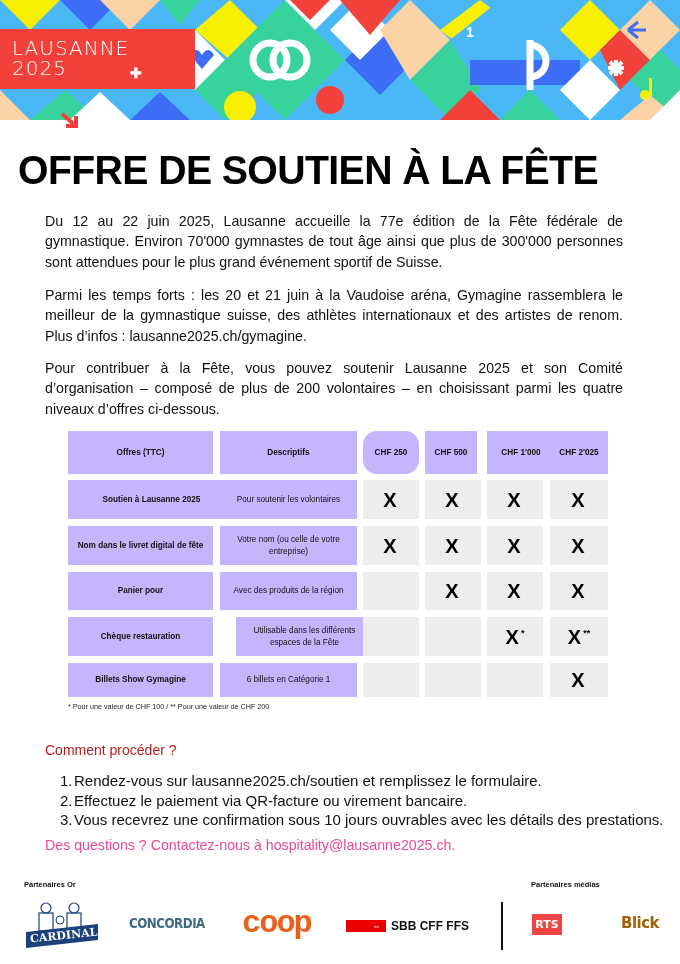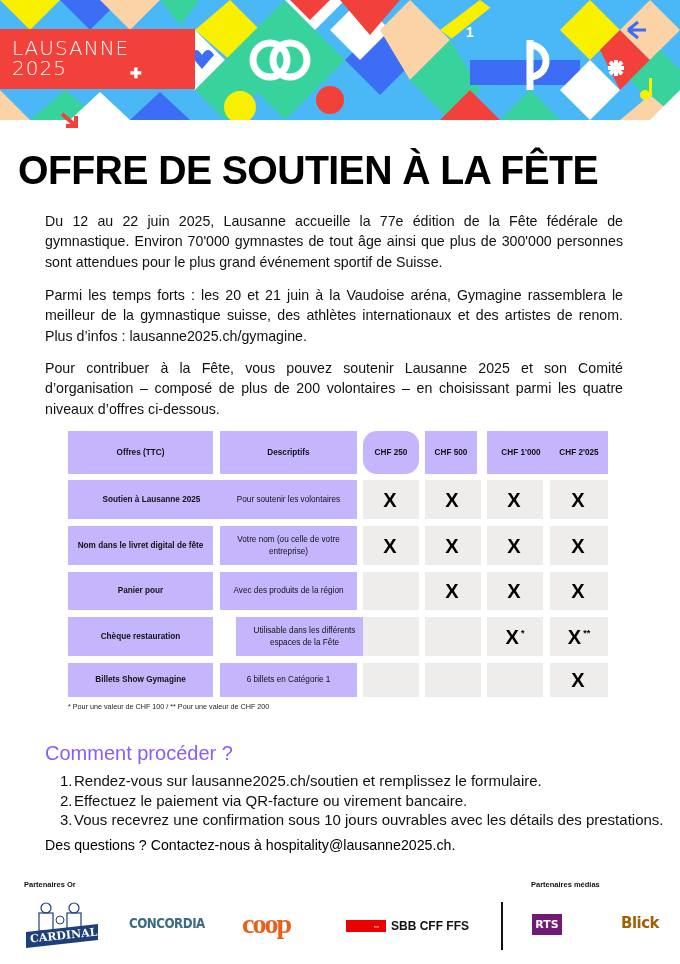--- a/index.html
+++ b/index.html
@@ -28,24 +28,24 @@
   .tbl { position: absolute; left: 68px; top: 431px; }
   .cell { position: absolute; display: flex; align-items: center; justify-content: center; text-align: center; font-size: 8.2px; line-height: 12px; padding: 0 6px; }
   .blue { background: #c4b5fd; color: #111; }
   .grey { background: #efecec; }
   .bold { font-weight: 700; }
   .x { font-size: 20px; font-weight: 700; color: #000; font-family: "Liberation Sans", sans-serif; }
   .x sup { font-size: 9px; position: relative; top: -4px; margin-left: 2px; }
   .footnote { position: absolute; left: 68px; top: 702px; font-size: 7.2px; color: #222; }
 
   
-  .howto-title { position: absolute; left: 45px; top: 742px; font-size: 20px; color: #8b5cf6; }
+  .howto-title { position: absolute; left: 45px; top: 742px; font-size: 14px; color: #b91c1c; }
   .steps { position: absolute; left: 60px; top: 771px; font-size: 15px; line-height: 19.5px; color: #111; list-style: none; }
   .steps li span.n { display: inline-block; width: 12px; text-align: right; margin-right: 2px; }
-  .contact { position: absolute; left: 45px; top: 837px; font-size: 14.2px; color: #000000; }
+  .contact { position: absolute; left: 45px; top: 837px; font-size: 14.2px; color: #ec4899; }
 
   
   .plabel { position: absolute; top: 880px; font-size: 7.5px; font-weight: 700; color: #111; }
   .logo { position: absolute; display: flex; align-items: center; }
   .divider { position: absolute; left: 501px; top: 902px; width: 1.5px; height: 48px; background: #111; }
 </style>
 </head>
 <body>
 
 <div class="banner">
@@ -241,31 +241,31 @@
     <path d="M2 34 L74 26 L74 42 L2 50 Z" fill="#1d3f7a"></path>
   </svg>
   <span style="position:absolute;left:6px;top:31px;color:#fff;font-family:'DejaVu Serif',serif;font-weight:700;font-size:11px;transform:rotate(-6deg);">CARDINAL</span>
 </div>
 
 <div class="logo" style="left:129px;top:915px;">
   <span style="font-family:'DejaVu Sans',sans-serif;font-weight:700;font-size:14px;color:#3c6a86;letter-spacing:-0.6px;transform:scaleX(0.85);transform-origin:left;">CONCORDIA</span>
 </div>
 
 <div class="logo" style="left:242px;top:910px;">
-  <span style="font-family:Liberation Serif, serif;font-weight:700;font-size:28px;color:#e8601c;letter-spacing:-2px;line-height:28px;text-align:right;">coop</span>
+  <span style="font-family:Liberation Mono, monospace;font-weight:700;font-size:32px;color:#e8601c;letter-spacing:-2px;line-height:28px;text-align:right;">coop</span>
 </div>
 
 <div class="logo" style="left:346px;top:919px;">
   <span style="display:inline-block;width:40px;height:12px;background:#eb0000;margin-right:5px;position:relative;">
     <span style="position:absolute;right:5px;top:0;color:#fff;font-size:9px;line-height:12px;font-weight:700;">⇔</span>
   </span>
   <span style="font-family:Liberation Sans, sans-serif;font-weight:700;font-size:12px;color:#111;">SBB CFF FFS</span>
 </div>
 
 <div class="divider"></div>
 
-<div class="logo" style="left:532px;top:914px;width:30px;height:21px;background:#701a75;justify-content:center;">
+<div class="logo" style="left:532px;top:914px;width:30px;height:21px;background:#ef4444;justify-content:center;">
   <span style="font-family:'DejaVu Sans',sans-serif;font-weight:700;font-size:11px;color:#fff;">RTS</span>
 </div>
 
 <div class="logo" style="left:621px;top:914px;">
   <span style="font-family:'DejaVu Sans',sans-serif;font-weight:700;font-size:15px;color:#a16207;letter-spacing:-0.5px;">Blick</span>
 </div>
 
 </body></html>

